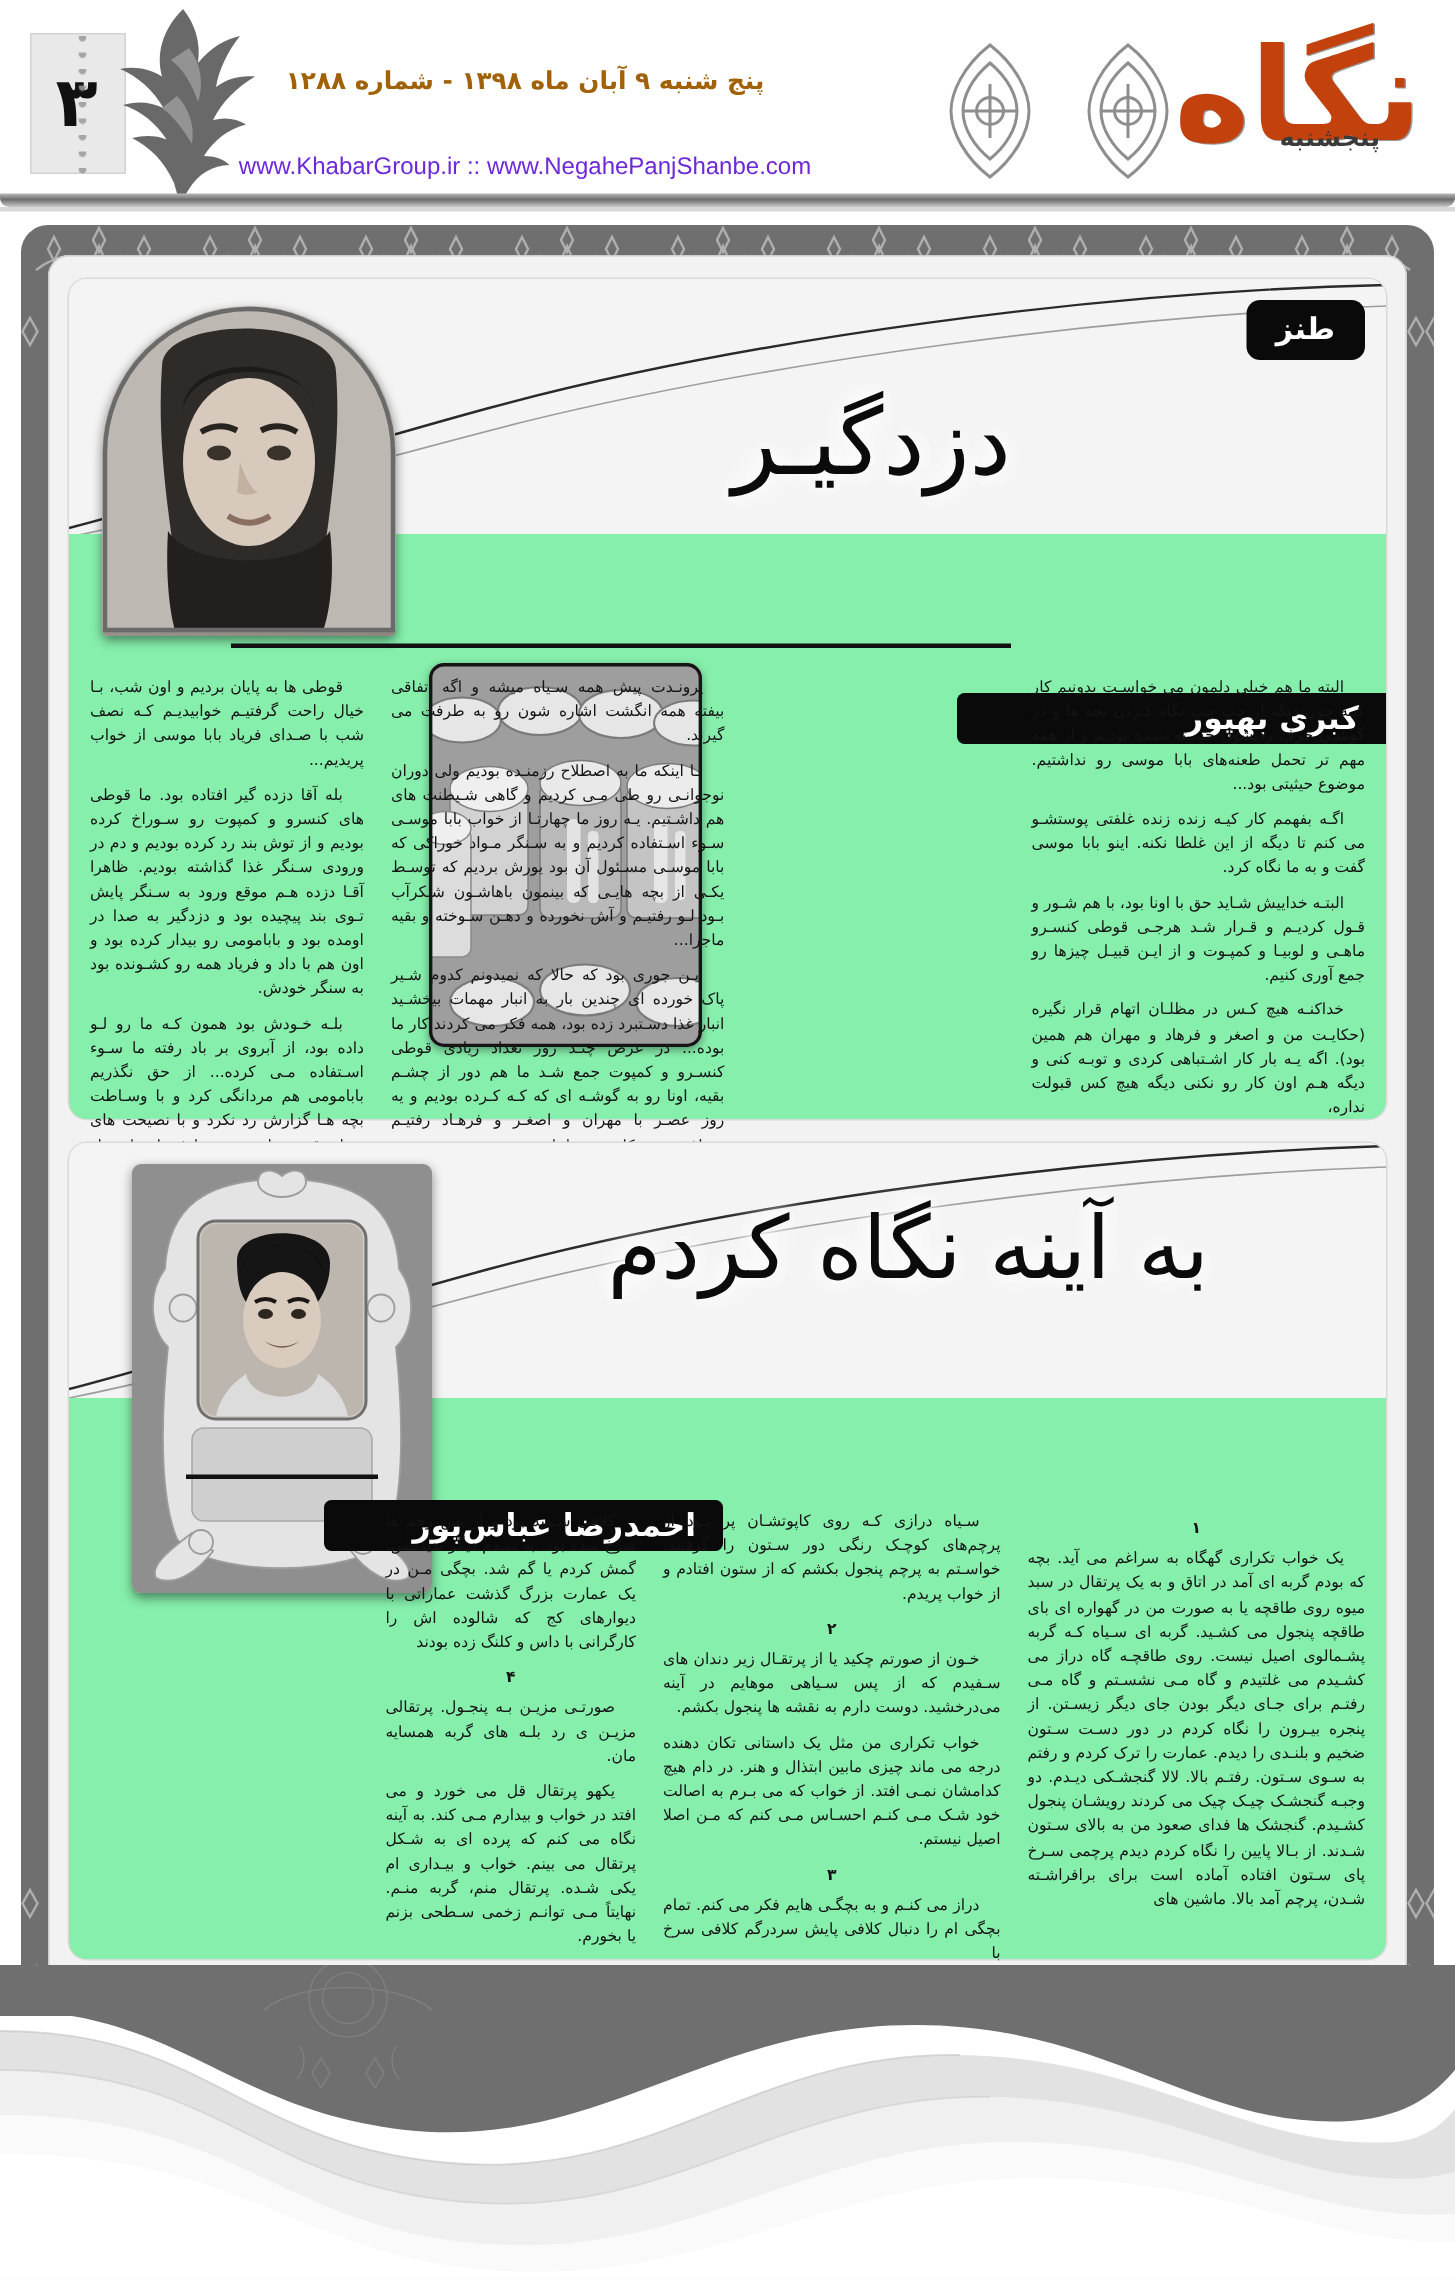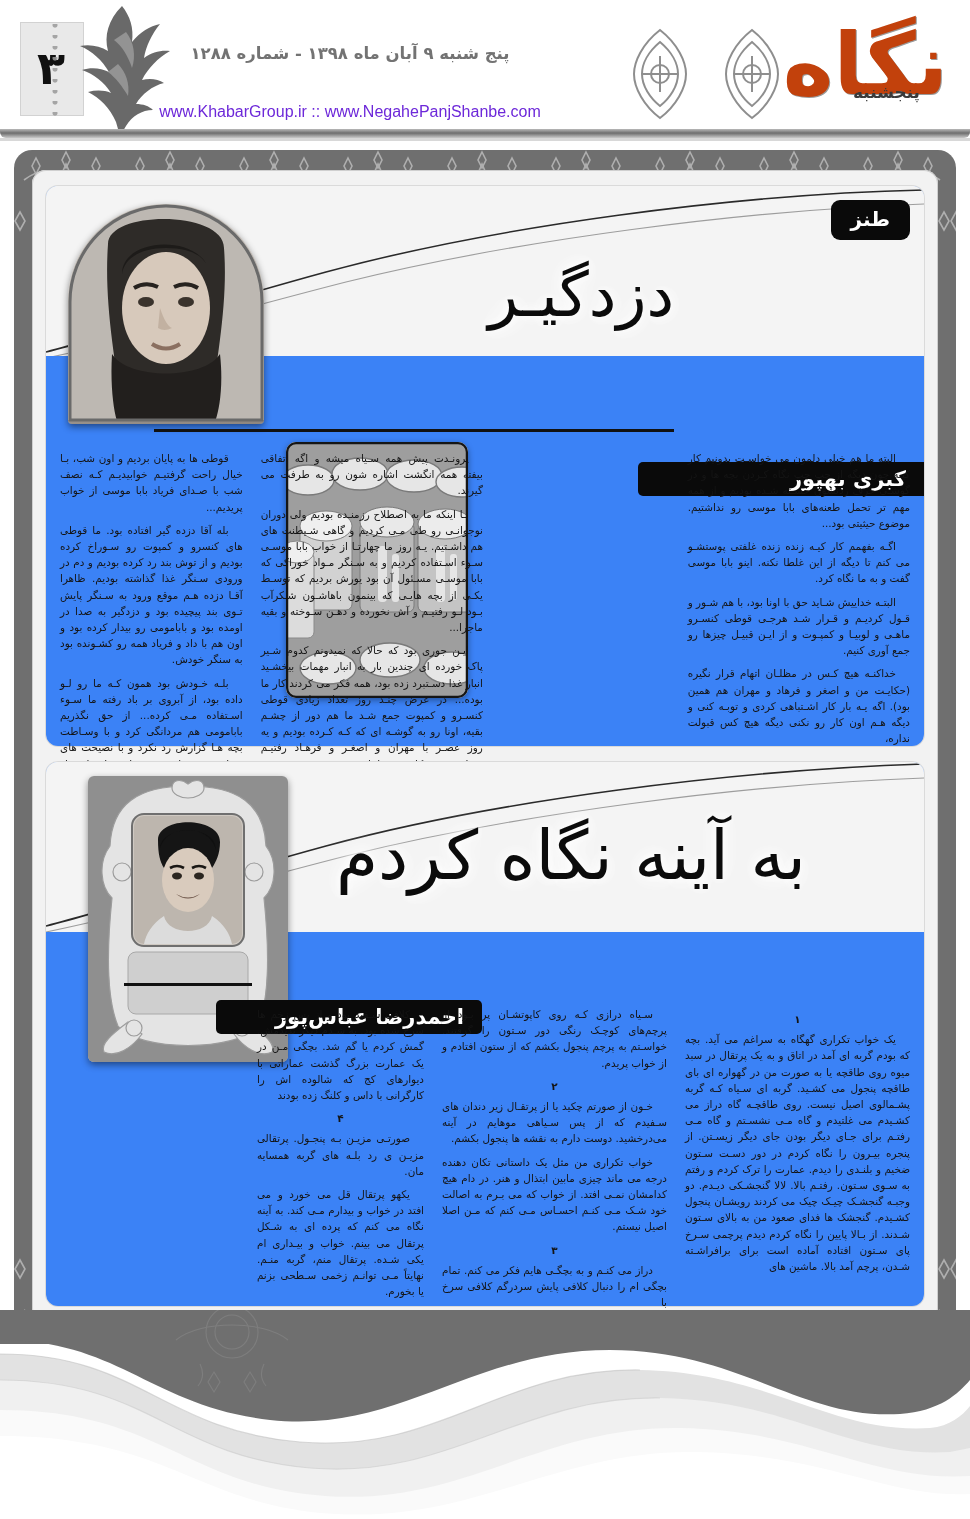--- a/index.html
+++ b/index.html
@@ -23,56 +23,56 @@
   .pagenum{position:absolute;left:14px;top:10px;width:58px;height:80px;
      font-size:46px;font-weight:bold;color:#111;text-align:center;line-height:80px;}
   .chain{position:absolute;left:40px;top:6px;width:14px;height:96px;
      background:radial-gradient(circle at 50% 10%,#999 2px,transparent 3px) repeat-y;
      background-size:14px 11px;opacity:.85;}
 
   
   .bird{position:absolute;left:60px;top:2px;width:130px;height:135px;opacity:.92;}
 
   .dateline{position:absolute;left:0;top:44px;width:700px;text-align:center;
-     font-size:16.5px;font-weight:bold;color:#737373;letter-spacing:0px;direction:rtl;}
+     font-size:16.5px;font-weight:bold;color:#a16207;letter-spacing:0px;direction:rtl;}
   .urls{position:absolute;left:140px;top:103px;width:420px;text-align:center;
      font-size:16px;color:#6d28d9;direction:ltr;font-family:"Liberation Sans",sans-serif;}
 
   
   .nameplate{position:absolute;right:10px;top:4px;width:330px;height:130px;}
   .np-logo{position:absolute;right:12px;top:0px;font-size:86px;font-weight:bold;color:#c2410c;
      line-height:120px;direction:rtl;text-shadow:1px 1px 0 #9a9a9a;}
   .np-sub{position:absolute;right:40px;top:78px;font-size:17px;font-weight:bold;color:#3a3a3a;direction:rtl;}
   .np-orn-l,.np-orn-r{position:absolute;top:22px;width:72px;height:96px;opacity:.85;}
   .np-orn-l{right:172px;} .np-orn-r{right:264px;}
 
   
   .frame{position:absolute;left:14px;top:150px;width:942px;height:1190px;
      background:#6f6f6f;border-radius:18px;overflow:hidden;}
   .frame-orn{position:absolute;left:0;top:0;width:942px;height:90px;opacity:.55;}
   .frame-orn-b{position:absolute;left:0;bottom:0;width:942px;height:90px;opacity:.55;transform:scaleY(-1);}
   .inner{position:absolute;left:18px;top:20px;width:906px;height:1152px;
      background:#f2f2f2;border-radius:14px;box-shadow:0 0 0 1px #cfcfcf inset;}
 
   
-  .article{position:absolute;left:14px;width:878px;background:#3b82f6;border-radius:12px;
+  .article{position:absolute;left:14px;width:878px;background:#86efac;border-radius:12px;
      box-shadow:0 1px 0 #ffffff inset, 0 0 0 1px #dadada;}
   #art1{top:16px;height:560px;}
   #art2{top:592px;height:544px;}
 
   .art-swoosh{position:absolute;left:0;top:0;width:878px;height:170px;overflow:hidden;border-radius:12px 12px 0 0;}
   .art-swoosh svg{position:absolute;left:0;top:0;}
 
   .kicker{position:absolute;right:14px;top:14px;background:#0a0a0a;color:#fff;
      border-radius:9px;padding:7px 20px 9px;font-size:20px;font-weight:bold;direction:rtl;}
 
   .headline{position:absolute;font-weight:normal;color:#0b0b0b;direction:rtl;
      text-shadow:0 0 10px #fff,0 0 18px #fff,0 0 26px #fff;white-space:nowrap;}
   #h1{right:250px;top:72px;font-size:62px;}
-  #h2{right:118px;top:54px;font-size:68px;}
+  #h2{right:118px;top:36px;font-size:58px;}
 
   .byline-bar{position:absolute;height:34px;background:#0a0a0a;color:#fff;direction:rtl;
      display:flex;align-items:center;justify-content:flex-start;padding:0 18px;
      font-size:21px;font-weight:bold;}
   #b1{right:0px;top:228px;width:250px;border-radius:5px 0 0 5px;margin-top:48px;}
   #b2{right:442px;top:206px;width:230px;border-radius:5px;margin-top:32px;}
   .byline-rule{position:absolute;height:3px;background:#111;}
   #br1{right:250px;top:243px;width:520px;}
   #br2{right:672px;top:221px;width:128px;}
 

